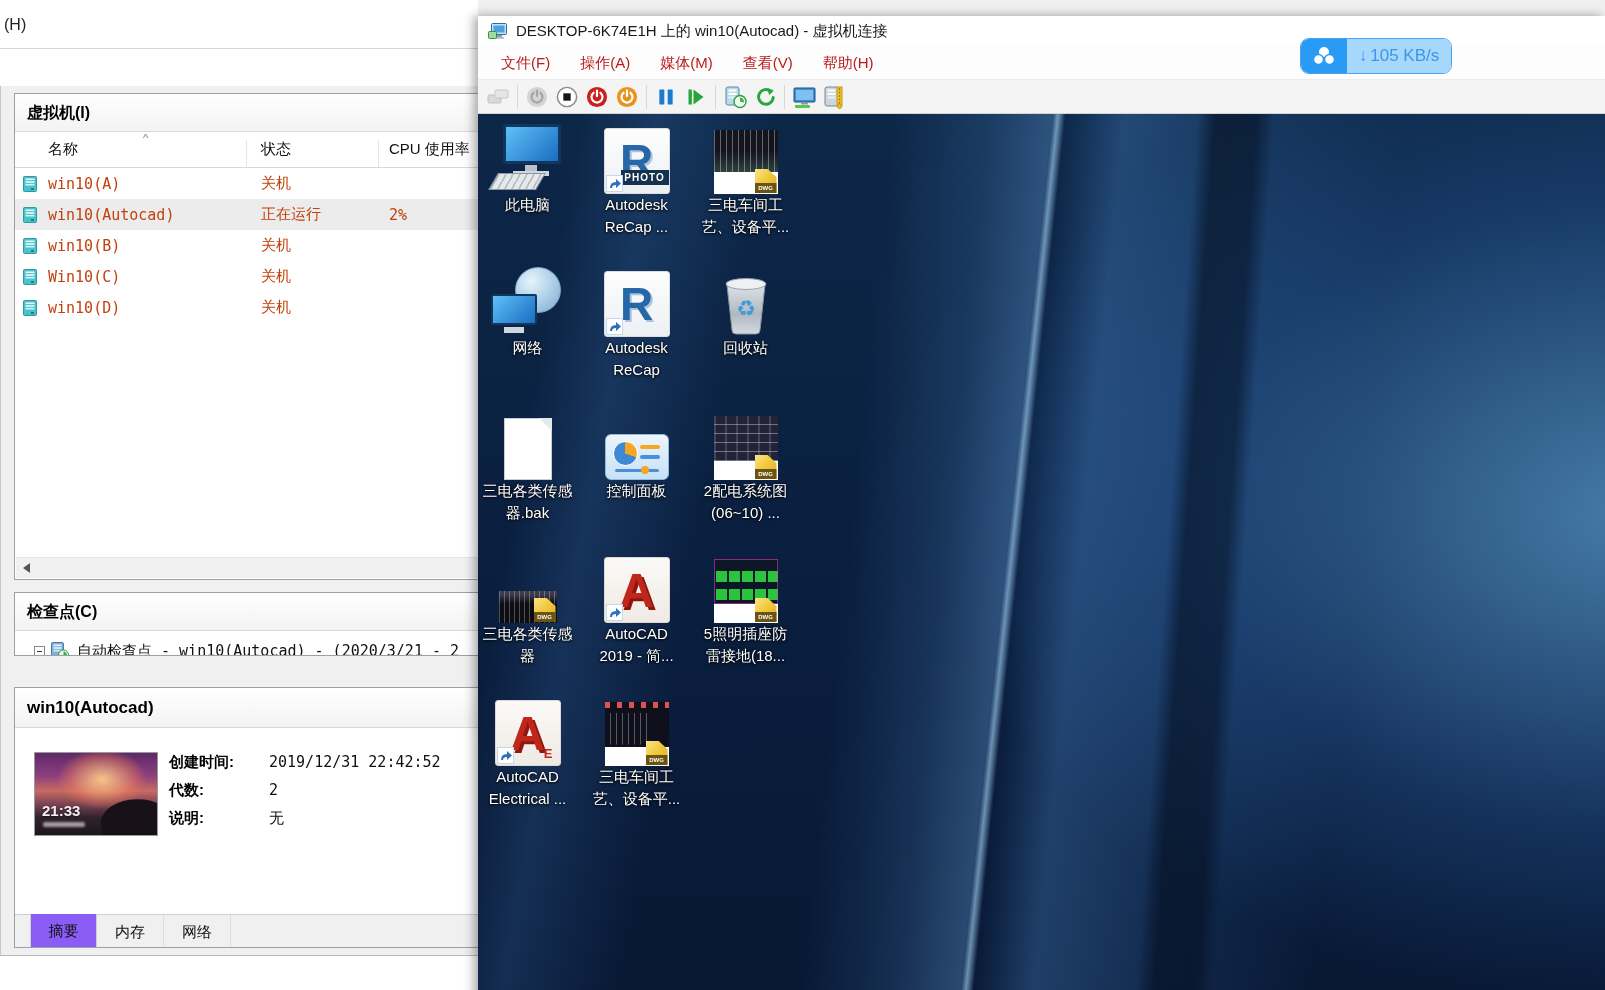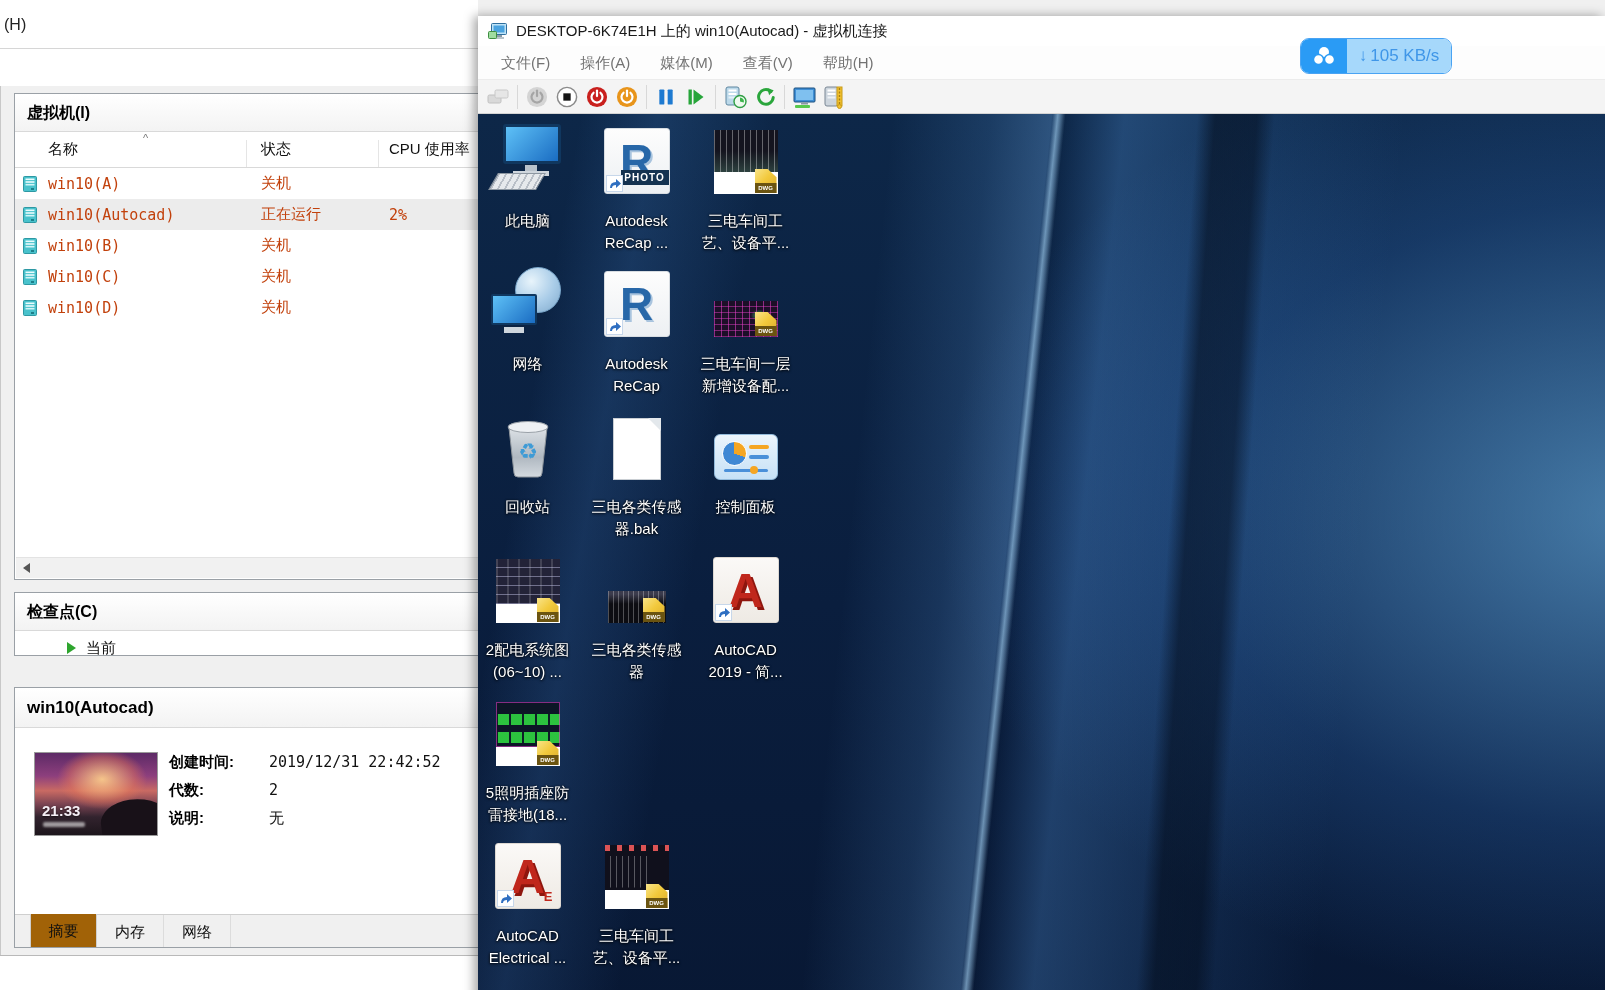--- a/index.html
+++ b/index.html
@@ -52,48 +52,48 @@
   .vm-thumb .rocks { position:absolute; right:-14px; bottom:-10px; width:70px; height:46px; background:#181118; border-radius:45% 55% 10% 10%; transform:rotate(-8deg); }
   .vm-thumb .ttime { position:absolute; left:7px; bottom:16px; color:#f5eef5; font-size:15px; font-weight:bold; text-shadow:0 1px 2px rgba(0,0,0,.6);margin-top:20px; }
   .vm-thumb .tdate { position:absolute; left:8px; bottom:8px; width:42px; height:5px; background:rgba(255,255,255,.55); border-radius:2px; filter:blur(1px); }
   .fields { position:absolute; left:154px; top:60px; }
   .frow { display:flex; height:28px; align-items:center; }
   .flabel { width:100px; font-weight:bold; font-size:15px; color:#000; }
   .fval { font-family:"DejaVu Sans Mono", monospace; font-size:15px; color:#111; }
   .tabs { position:absolute; left:0; right:0; bottom:0; height:33px; background:#f0f0f0; border-top:1px solid #cfcfcf; display:flex; padding-left:15px; }
   .tab { min-width:67px; padding:0 14px; line-height:31px; font-size:15px; color:#111; text-align:center;
          background:transparent; border:none; border-right:1px solid #dcdcdc; cursor:default; font-family:inherit; }
-  .tab.active { background:#a16207; border-left:1px solid #cfcfcf; border-right:1px solid #cfcfcf; margin-top:-1px; }
+  .tab.active { background:#8b5cf6; border-left:1px solid #cfcfcf; border-right:1px solid #cfcfcf; margin-top:-1px; }
 
   
   .vmc-window { position:absolute; left:478px; top:16px; width:1127px; height:990px; background:#fff; box-shadow:-4px 0 10px rgba(0,0,0,.35); }
   .titlebar { height:30px; display:flex; align-items:center; padding-left:10px; background:#fff; }
   .titlebar svg { flex:none; }
   .title-text { margin-left:9px; font-size:15px; color:#1a1a1a; white-space:nowrap; }
   .menubar { height:33px; display:flex; align-items:center; padding-left:8px; background:#fdfdfd; }
-  .menu-item { padding:0 15px; font-size:15px; line-height:33px; color:#737373; cursor:default; }
+  .menu-item { padding:0 15px; font-size:15px; line-height:33px; color:#b91c1c; cursor:default; }
   .toolbar { height:35px; background:#f4f4f4; border-top:1px solid #ececec; border-bottom:1px solid #d4d4d4; display:flex; align-items:center; padding-left:5px; }
   .tb { width:30px; height:30px; border:none; background:transparent; display:flex; align-items:center; justify-content:center; padding:0; }
   .sep { width:1px; height:24px; background:#d8d8d8; margin:0 4px; flex:none; }
 
   .desktop { position:absolute; left:0; top:98px; right:0; bottom:0; overflow:hidden;
     background:
       linear-gradient(96deg, transparent 47.1%, rgba(175,222,255,.55) 47.5%, transparent 48.15%),
       linear-gradient(94deg, transparent 60.5%, rgba(2,10,24,.55) 62%, rgba(2,10,24,.5) 65.5%, transparent 67%),
       linear-gradient(100deg, transparent 8%, rgba(70,130,200,.20) 14%, transparent 23%),
       linear-gradient(96deg, transparent 34%, rgba(100,170,240,.16) 42%, rgba(120,185,250,.30) 47%, transparent 48%),
       linear-gradient(96deg, transparent 48%, rgba(90,160,235,.28) 53%, rgba(70,140,215,.14) 64%, transparent 76%),
       radial-gradient(1000px 700px at 103% 45%, rgba(120,200,255,.55), rgba(60,130,215,.22) 45%, transparent 70%),
       linear-gradient(180deg,#0d2748,#0a1e3e 55%,#081834);
   }
   .icon-grid { position:absolute; left:-5px; top:6px; display:grid; grid-template-columns:repeat(3,109px); grid-auto-rows:143px; justify-items:center; }
   .dcell { width:104px; display:flex; flex-direction:column; align-items:center; }
   .nc1 { grid-column:1; }
   .ibox { height:74px; width:100%; display:flex; align-items:flex-end; justify-content:center; position:relative; }
-  .dlabel { margin-top:16px; font-size:15px; line-height:1.45; color:#fff; text-align:center; white-space:pre-line;
+  .dlabel { margin-top:0; font-size:15px; line-height:1.45; color:#fff; text-align:center; white-space:pre-line;
             text-shadow:0 1px 3px rgba(0,0,0,.95), 0 0 2px rgba(0,0,0,.8); }
 
   
   .lnk { position:absolute; left:1px; bottom:1px; }
 
   
   .ic-thispc { position:relative; width:74px; height:70px; }
   .tp-screen { position:absolute; right:4px; top:0; width:58px; height:40px; background:linear-gradient(135deg,#5ec1f7,#1a6cc2); border:3px solid #10375f; border-radius:3px; }
   .tp-stand { position:absolute; right:28px; top:41px; width:12px; height:6px; background:#b9c2cb; }
   .tp-base { position:absolute; right:16px; top:47px; width:36px; height:5px; background:#cfd6dd; }
@@ -259,20 +259,32 @@
 
     <div class="hscroll">
       <div class="sbtn">
           <i class="tri-left"></i>
         </div>
     </div>
   </div>
 
   <div class="panel cp-panel">
     <div class="phead">检查点(C)</div>
+    <div class="cprow">
+      <span class="expander"></span>
+      <svg width="18" height="19" viewBox="0 0 18 19">
+          <rect x="0.5" y="0.5" width="12" height="16" rx="1.5" fill="#7fb3d6" stroke="#4a7ba0"></rect>
+          <rect x="2.5" y="2.5" width="8" height="1.6" fill="#eaf4fb"></rect>
+          <rect x="2.5" y="5.2" width="8" height="1.6" fill="#eaf4fb"></rect>
+          <rect x="2.5" y="7.9" width="8" height="1.6" fill="#d7ebf7"></rect>
+          <circle cx="12.5" cy="13" r="5" fill="#eef9ee" stroke="#2f9e44"></circle>
+          <path d="M12.5 13 L12.5 9.5 A3.5 3.5 0 0 1 15.8 14 Z" fill="#3bb54a"></path>
+        </svg>
+      <span>自动检查点 - win10(Autocad) - (2020/3/21 - 2</span>
+    </div>
     <div class="cprow now">
       <span class="nowarrow"></span>
       <span>当前</span>
     </div>
   </div>
 
   <div class="panel detail-panel">
     <div class="phead">win10(Autocad)</div>
     <div class="vm-thumb">
       <div class="rocks"></div>
@@ -470,32 +482,20 @@
           <svg class="lnk" width="17" height="17" viewBox="0 0 17 17">
                 <rect x="0.5" y="0.5" width="16" height="16" fill="#fff" stroke="#c7d7ea"></rect>
                 <path d="M4 13 q0 -6 6 -6 l0 -3 l5 4.5 l-5 4.5 l0 -3 q-4 0 -4 3 z" fill="#2f6fc1"></path>
               </svg>
         </div>
           </div>
         <div class="dlabel">Autodesk
 ReCap</div>
       </div>
 
-      <div class="dcell">
-        <div class="ibox">
-            <div class="ic-dwg dwg-b">
-              <div class="prev"></div>
-              <span class="dwgbadge">
-                <b>DWG</b>
-              </span>
-            </div>
-          </div>
-        <div class="dlabel">三电车间一层
-新增设备配...</div>
-      </div>
 
       <div class="dcell">
         <div class="ibox">
             <svg width="58" height="66" viewBox="0 0 58 66">
               <defs>
                 <linearGradient id="gbin" x1="0" y1="0" x2="0" y2="1">
                   <stop offset="0" stop-color="#e7ebee" stop-opacity=".95"></stop>
                   <stop offset=".6" stop-color="#c2c9cf" stop-opacity=".9"></stop>
                   <stop offset="1" stop-color="#dfe4e8" stop-opacity=".95"></stop>
                 </linearGradient>

